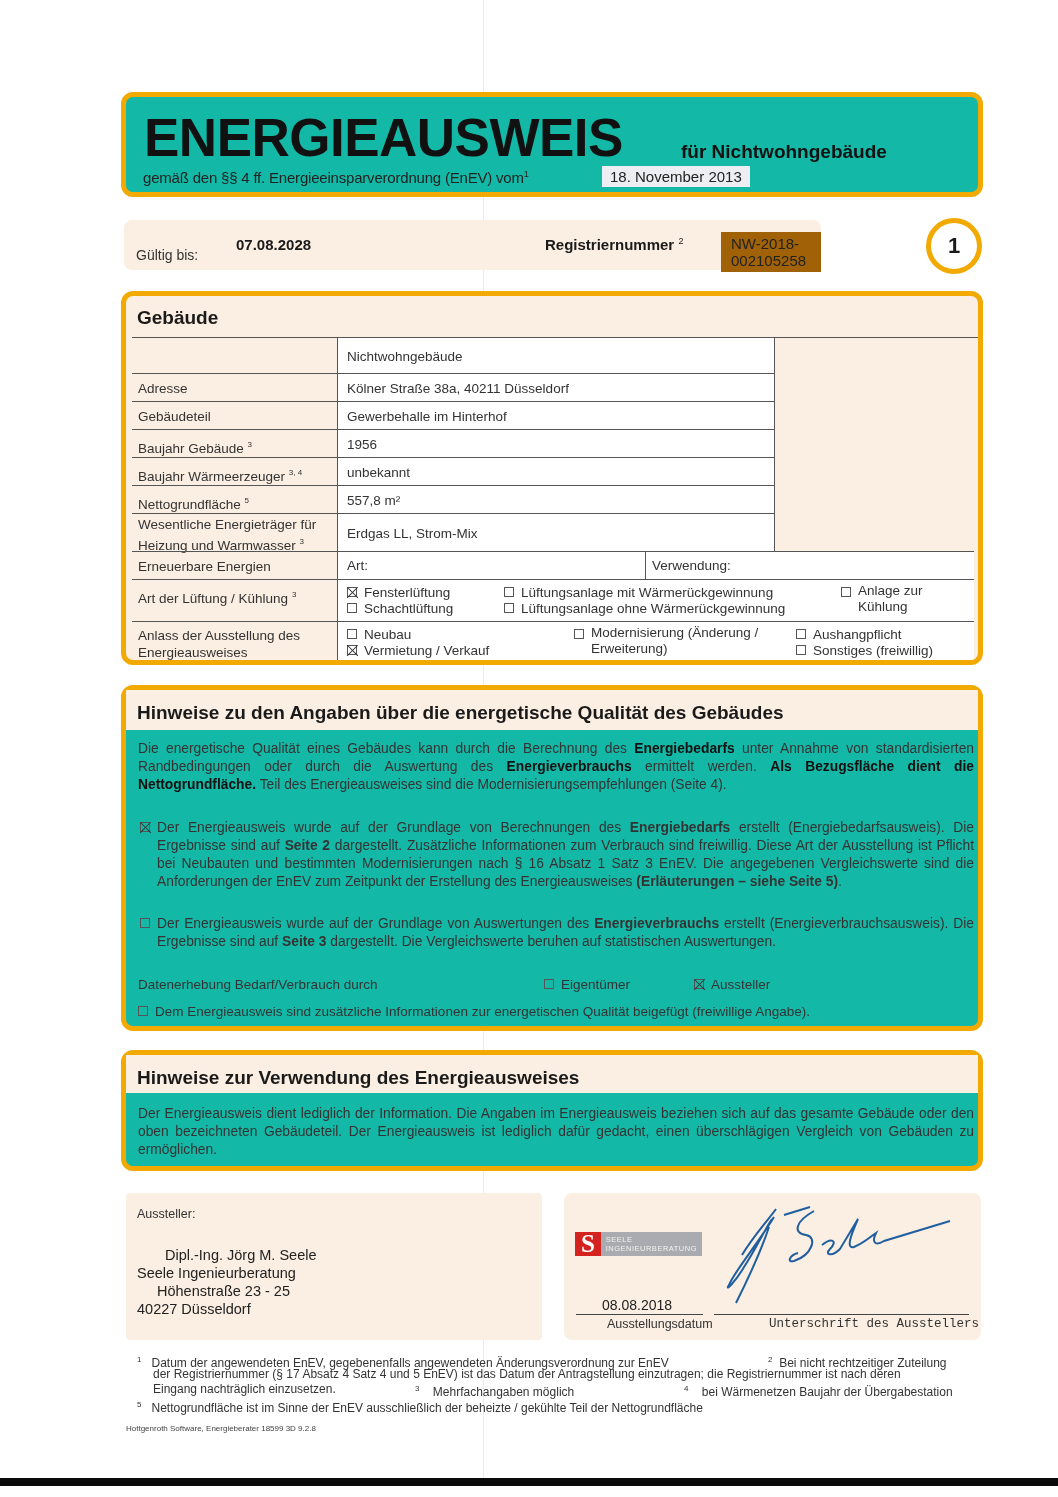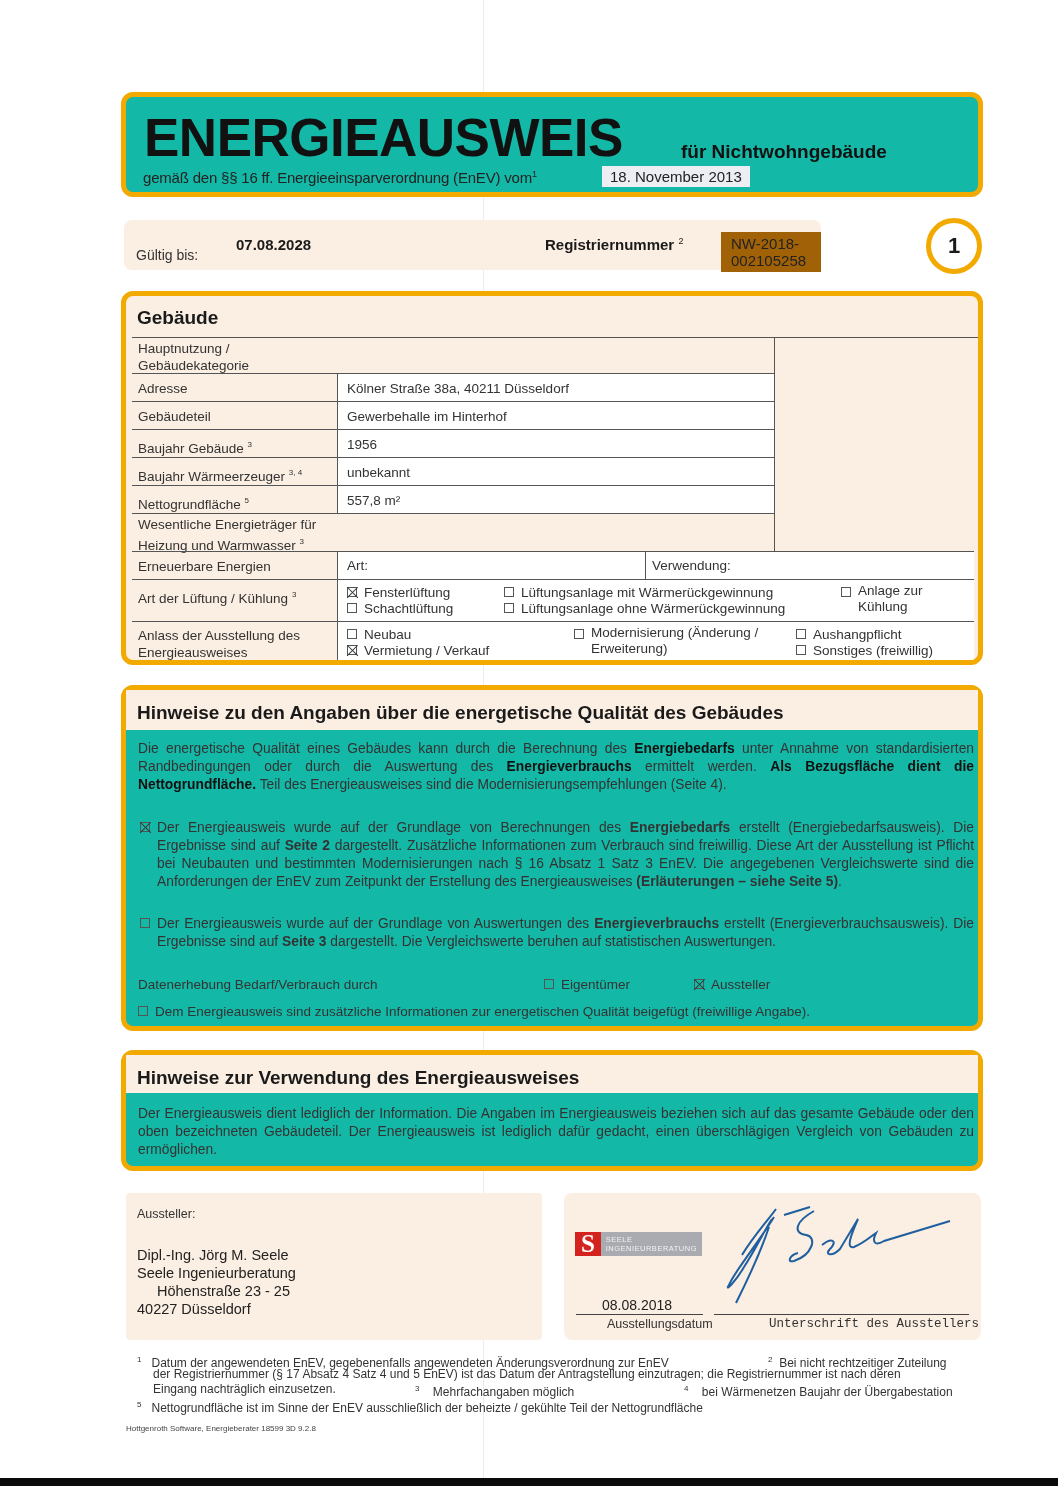--- a/index.html
+++ b/index.html
@@ -76,37 +76,37 @@
   #software { left: 126px; top: 1424px; font-size: 8px; color: #444; }
 </style>
 </head>
 <body>
 
 <div class="fold"></div>
 
 <div class="orange-box" id="title-box">
   <div id="title-main">ENERGIEAUSWEIS</div>
   <div id="title-sub">für Nichtwohngebäude</div>
-  <div id="title-law"><span>gemäß den §§ 16 ff. Energieeinsparverordnung (EnEV) vom</span><sup>1</sup></div>
+  <div id="title-law"><span>gemäß den §§ 4 ff. Energieeinsparverordnung (EnEV) vom</span><sup>1</sup></div>
   <div id="title-date">18. November 2013</div>
 </div>
 
 <div class="abs peach" id="validity">
   <div class="abs" id="valid-label">Gültig bis:</div>
   <div class="abs" id="valid-date">07.08.2028</div>
   <div class="abs" id="reg-label"><span>Registriernummer</span> <sup>2</sup></div>
   <div class="abs" id="reg-number">NW-2018-002105258</div>
 </div>
 <div class="abs" id="page-circle">1</div>
 
 <div class="orange-box" id="building-box">
   <div id="building-title">Gebäude</div>
   <div id="building-rows">
       <div class="bt-row" style="top: 41px; width: 642px; height: 36px;">
-        <div class="bt-label" style="top: 2px; width: 200px;"><span>Hauptnutzung / Gebäudekategorie</span></div>
+        <div class="bt-val" style="left: 205px; top: 0px; width: 437px; height: 36px;">Nichtwohngebäude</div>
       </div>
       <div class="bt-row" style="top: 77px; width: 642px; height: 28px;">
         <div class="bt-label" style="top: 6px; width: 200px;"><span>Adresse</span></div>
         <div class="bt-val" style="left: 205px; top: 0px; width: 437px; height: 28px;">Kölner Straße 38a, 40211 Düsseldorf</div>
       </div>
       <div class="bt-row" style="top: 105px; width: 642px; height: 28px;">
         <div class="bt-label" style="top: 6px; width: 200px;"><span>Gebäudeteil</span></div>
         <div class="bt-val" style="left: 205px; top: 0px; width: 437px; height: 28px;">Gewerbehalle im Hinterhof</div>
       </div>
       <div class="bt-row" style="top: 133px; width: 642px; height: 28px;">
@@ -116,20 +116,21 @@
       <div class="bt-row" style="top: 161px; width: 642px; height: 28px;">
         <div class="bt-label" style="top: 6px; width: 200px;"><span>Baujahr Wärmeerzeuger</span> <sup>3, 4</sup></div>
         <div class="bt-val" style="left: 205px; top: 0px; width: 437px; height: 28px;">unbekannt</div>
       </div>
       <div class="bt-row" style="top: 189px; width: 642px; height: 28px;">
         <div class="bt-label" style="top: 6px; width: 200px;"><span>Nettogrundfläche</span> <sup>5</sup></div>
         <div class="bt-val" style="left: 205px; top: 0px; width: 437px; height: 28px;">557,8 m²</div>
       </div>
       <div class="bt-row" style="top: 217px; width: 642px; height: 38px;">
         <div class="bt-label" style="top: 2px; width: 200px;"><span>Wesentliche Energieträger für Heizung und Warmwasser</span> <sup>3</sup></div>
+        <div class="bt-val" style="left: 205px; top: 0px; width: 437px; height: 38px;">Erdgas LL, Strom-Mix</div>
       </div>
       <div class="bt-row" style="top: 255px; width: 842px; height: 28px;">
         <div class="bt-val" style="left: 205px; top: 0px; width: 637px; height: 28px;"></div>
         <div class="bt-label" style="top: 6px;">Erneuerbare Energien</div>
         <div class="cb-item" style="left: 215px; top: 6px;">Art:</div>
         <div style="position: absolute; left: 513px; top: 0px; width: 1px; height: 28px; background: rgb(85, 85, 85);"></div>
         <div class="cb-item" style="left: 520px; top: 6px;">Verwendung:</div>
       </div>
       <div class="bt-row" style="top: 283px; width: 842px; height: 42px;">
         <div class="bt-val" style="left: 205px; top: 0px; width: 637px; height: 42px;"></div>
@@ -168,21 +169,21 @@
 
 <div class="orange-box" id="usage-box">
   <div id="usage-head">
     <div id="usage-title">Hinweise zur Verwendung des Energieausweises</div>
   </div>
   <div class="para" style="top:50px;">Der Energieausweis dient lediglich der Information. Die Angaben im Energieausweis beziehen sich auf das gesamte Gebäude oder den oben bezeichneten Gebäudeteil. Der Energieausweis ist lediglich dafür gedacht, einen überschlägigen Vergleich von Gebäuden zu ermöglichen.</div>
 </div>
 
 <div class="abs peach" id="issuer-card">
   <div class="abs" id="issuer-label">Aussteller:</div>
-  <div class="issuer-line" style="top:54px;">Dipl.-Ing. Jörg M. Seele</div>
+  <div class="issuer-line" style="top:54px;margin-left:28px;">Dipl.-Ing. Jörg M. Seele</div>
   <div class="issuer-line" style="top:72px;">Seele Ingenieurberatung</div>
   <div class="issuer-line" style="top:90px;margin-left:20px;">Höhenstraße 23 - 25</div>
   <div class="issuer-line" style="top:108px;">40227 Düsseldorf</div>
 </div>
 
 <div class="abs peach" id="sign-card">
   <div class="abs" id="logo">
     <div id="logo-s">S</div>
     <div id="logo-txt">
         <div>SEELE</div>

